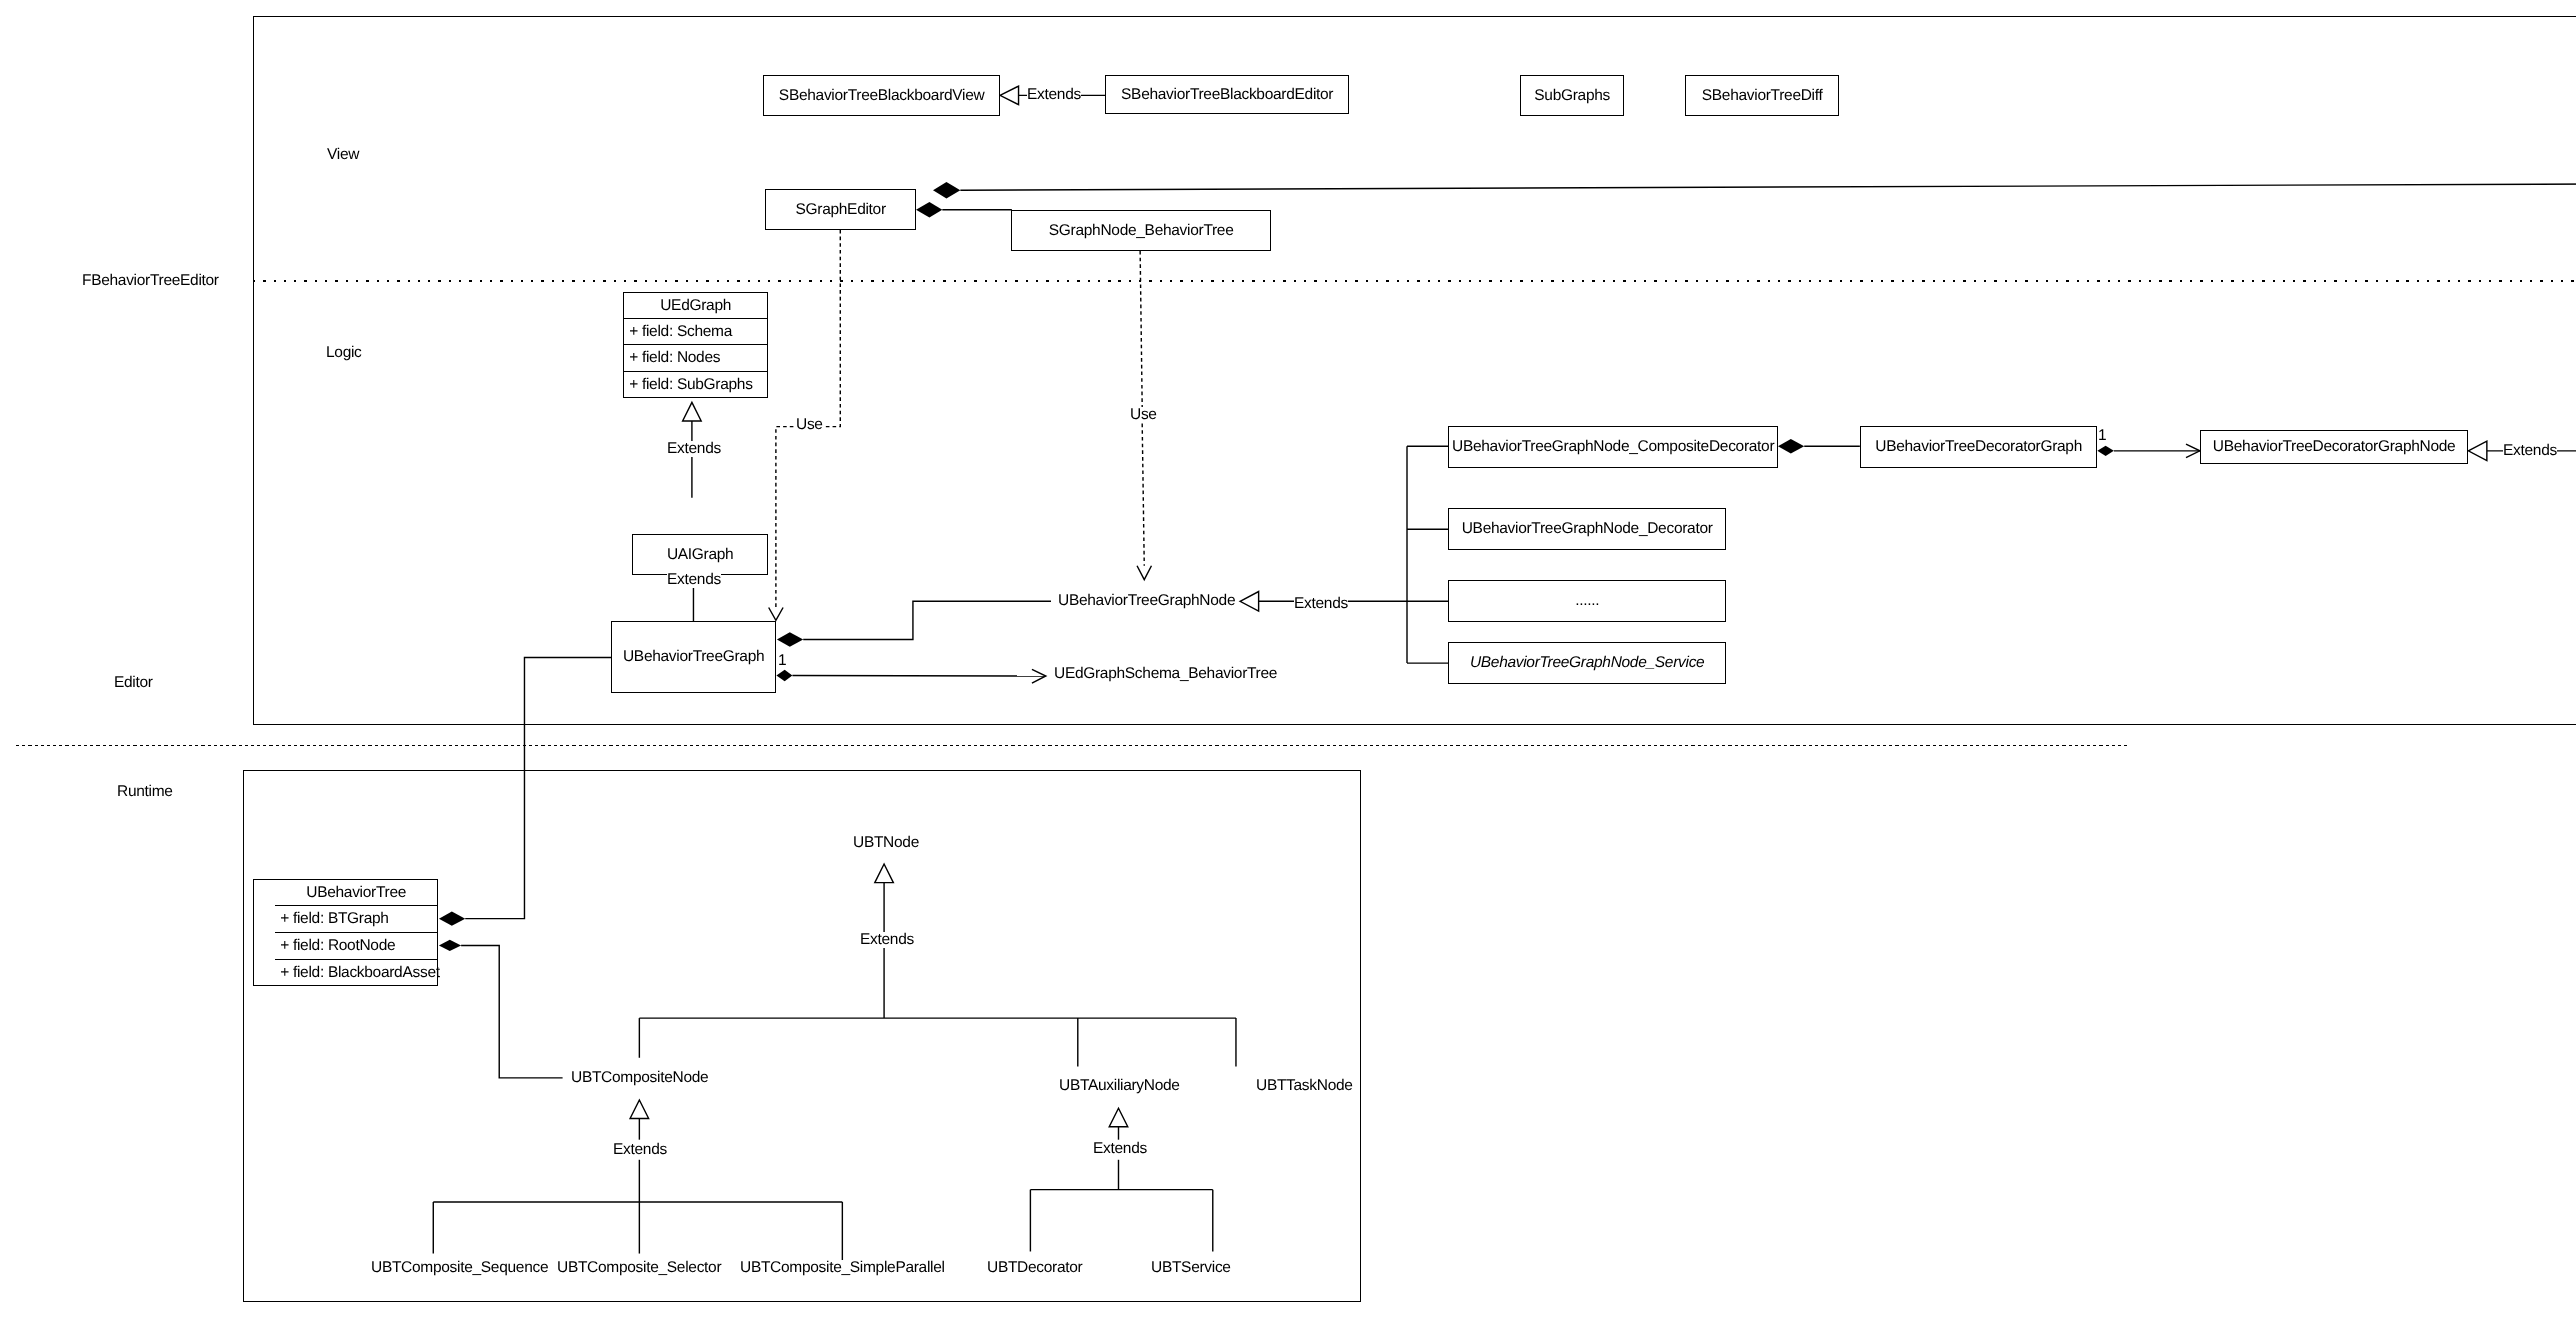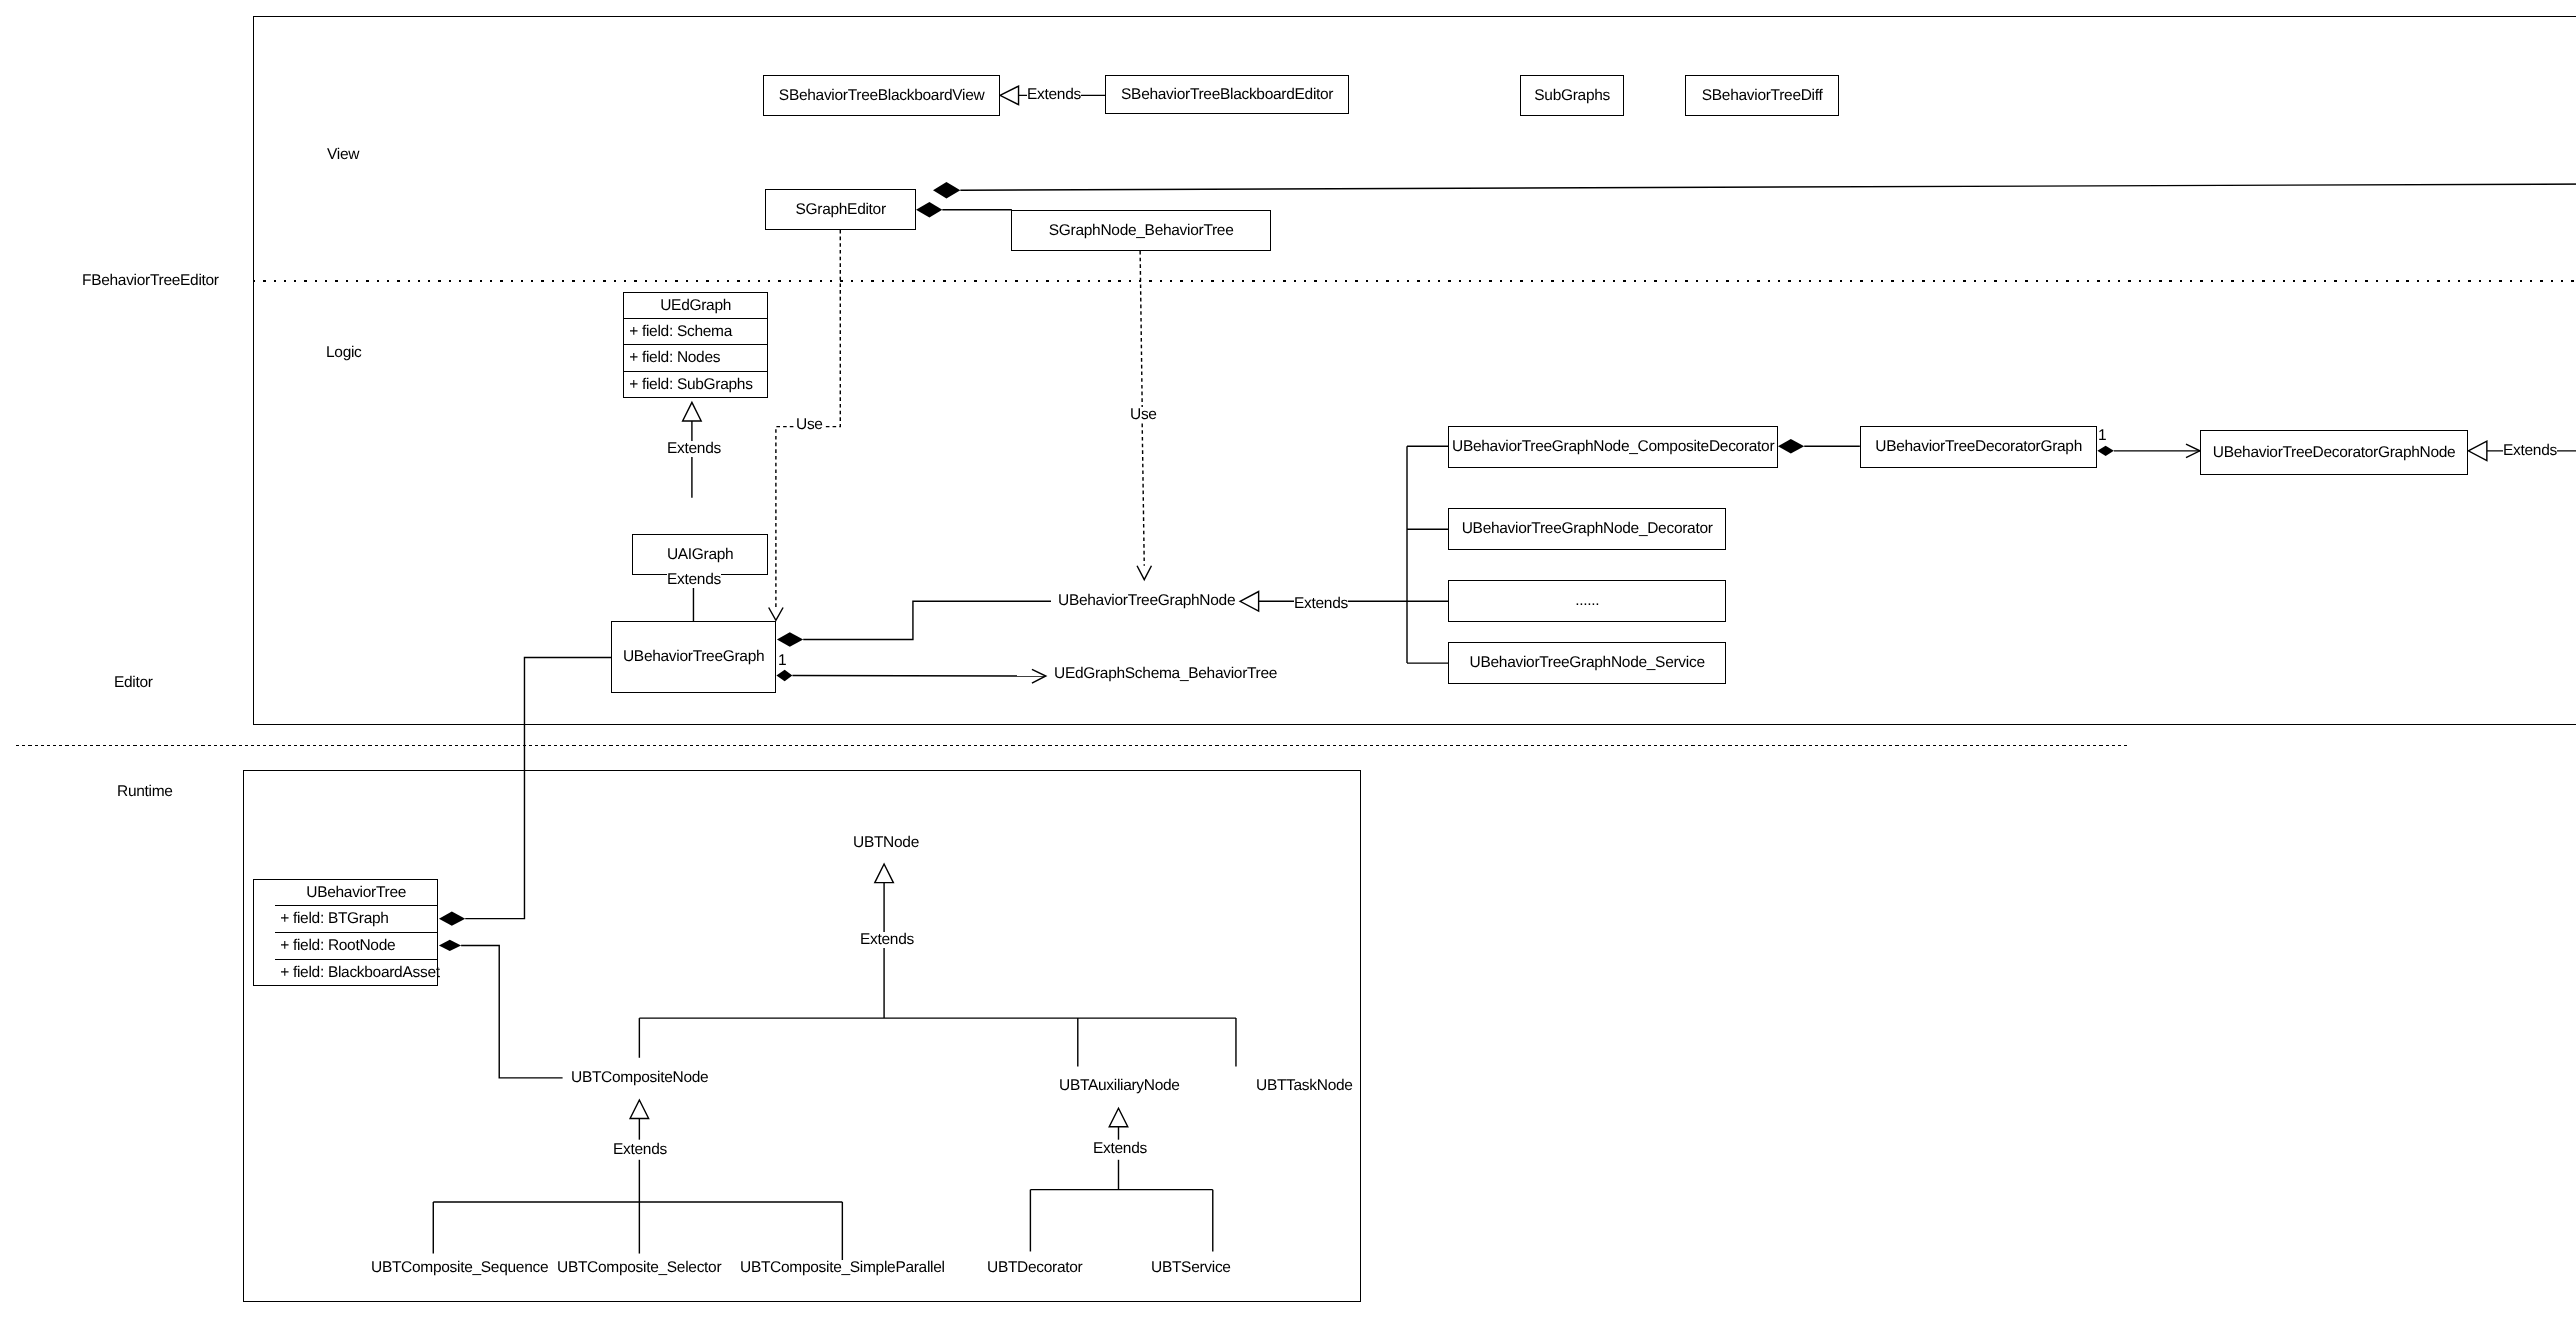--- a/index.html
+++ b/index.html
@@ -177,28 +177,28 @@
 
   <div class="box" style="left:1448px;top:426px;width:330px;height:42px;">
     <span>UBehaviorTreeGraphNode_CompositeDecorator</span>
   </div>
   <div class="box" style="left:1448px;top:508px;width:278px;height:42px;">
     <span>UBehaviorTreeGraphNode_Decorator</span>
   </div>
   <div class="box" style="left:1448px;top:580px;width:278px;height:42px;">
     <span>......</span>
   </div>
-  <div class="box" style="left:1448px;top:642px;width:278px;height:42px;">
+  <div class="box" style="left:1448px;top:642px;width:278px;height:42px;font-style:italic;">
     <span>UBehaviorTreeGraphNode_Service</span>
   </div>
 
   <div class="box" style="left:1860px;top:426px;width:237px;height:42px;">
     <span>UBehaviorTreeDecoratorGraph</span>
   </div>
-  <div class="box" style="left:2200px;top:430px;width:268px;height:45px;">
+  <div class="box" style="left:2200px;top:430px;width:268px;height:34px;">
     <span>UBehaviorTreeDecoratorGraphNode</span>
   </div>
 
   <div class="cls" style="left:253px;top:879px;width:185px;height:107px;padding-left:21px;">
     <div class="hdr" style="height:26px;">
       <span>UBehaviorTree</span>
     </div>
     <div class="fld" style="height:27px;">+ field: BTGraph</div>
     <div class="fld" style="height:27px;">+ field: RootNode</div>
     <div class="fld last" style="height:25px;">+ field: BlackboardAsset</div>

